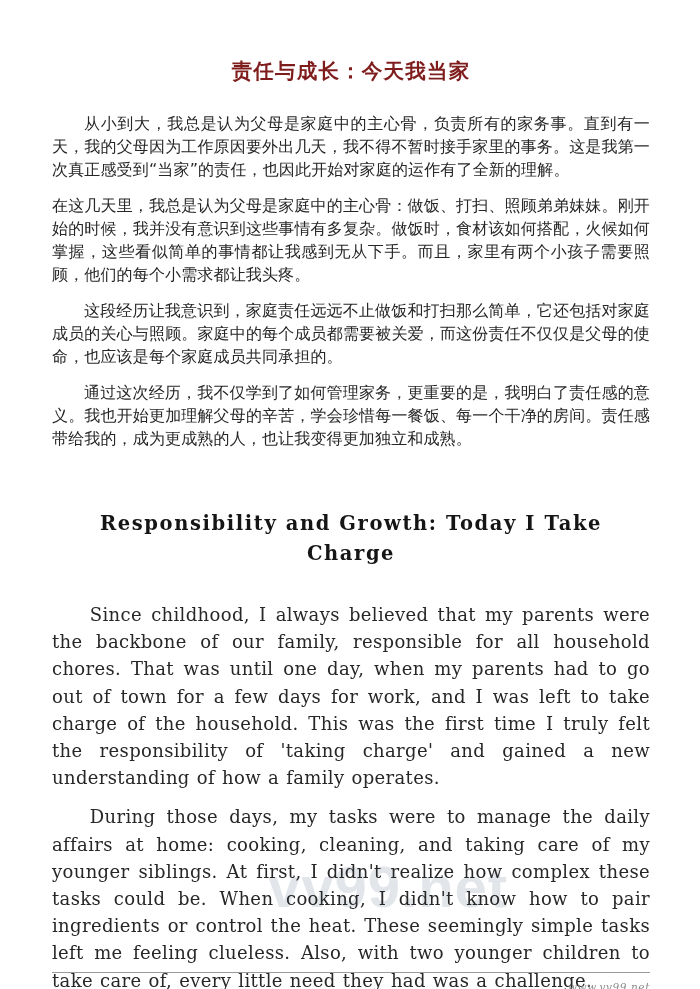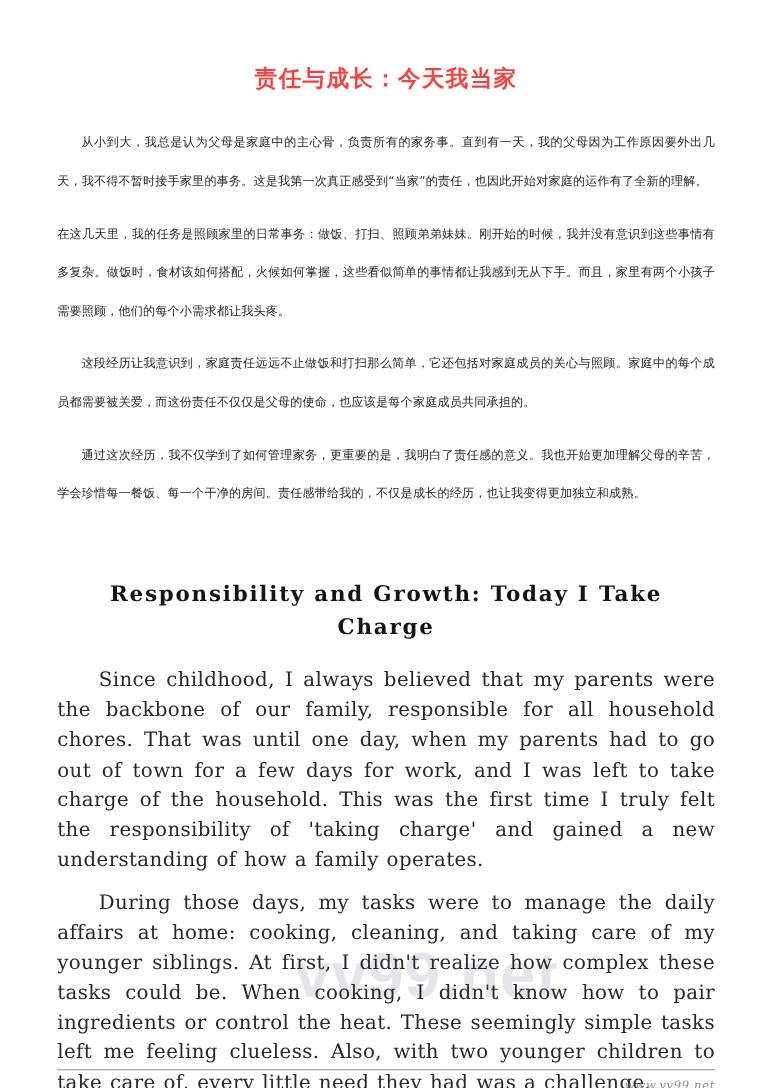--- a/index.html
+++ b/index.html
@@ -52,54 +52,54 @@
     z-index: 2;
   }
 
   
   .cn-title {
     text-align: center;
     font-family: "DejaVu Sans", "Liberation Sans", sans-serif;
     font-weight: bold;
     font-size: 20.5px;
     letter-spacing: 1.2px;
-    color: #ef4444;
+    color: #7f1d1d;
     margin: 0;
     padding-top: 56px;
     padding-bottom: 0;
     line-height: 30px;
   }
 
   
   .cn-body {
     margin: 0;
     padding-top: 26px;
   }
   .cn-p {
     font-family: "DejaVu Sans", "Liberation Sans", sans-serif;
-    font-size: 11px;
-    line-height: 35px;
+    font-size: 16px;
+    line-height: 23px;
     text-align: justify;
     text-justify: inter-ideograph;
     color: #262626;
     margin: 0 0 13px 0;
     letter-spacing: 0.15px;
   }
   .cn-p.indent { text-indent: 2em; }
   .cn-p.noindent { text-indent: 0; }
 
   
   .en-title {
     text-align: center;
     font-family: "DejaVu Serif", "Liberation Serif", serif;
     font-weight: bold;
     font-size: 19.5px;
     letter-spacing: 1.6px;
     color: #151515;
-    margin: 0;
+    margin: 12px;
     padding-top: 46px;
     padding-bottom: 4px;
     line-height: 30px;
   }
 
   
   .en-body {
     padding-top: 16px;
   }
   .en-p {
@@ -147,23 +147,23 @@
 <div id="page">
 
   <div class="watermark">vv99.net</div>
 
   <div class="content">
 
     <h1 class="cn-title">责任与成长：今天我当家</h1>
 
     <div class="cn-body">
       <p class="cn-p indent">从小到大，我总是认为父母是家庭中的主心骨，负责所有的家务事。直到有一天，我的父母因为工作原因要外出几天，我不得不暂时接手家里的事务。这是我第一次真正感受到“当家”的责任，也因此开始对家庭的运作有了全新的理解。</p>
-      <p class="cn-p noindent">在这几天里，我的任务是照顾家里的日常事务：做饭、打扫、照顾弟弟妹妹。刚开始的时候，我并没有意识到这些事情有多复杂。做饭时，食材该如何搭配，火候如何掌握，这些看似简单的事情都让我感到无从下手。而且，家里有两个小孩子需要照顾，他们的每个小需求都让我头疼。</p>
+      <p class="cn-p noindent">在这几天里，我总是认为父母是家庭中的主心骨：做饭、打扫、照顾弟弟妹妹。刚开始的时候，我并没有意识到这些事情有多复杂。做饭时，食材该如何搭配，火候如何掌握，这些看似简单的事情都让我感到无从下手。而且，家里有两个小孩子需要照顾，他们的每个小需求都让我头疼。</p>
       <p class="cn-p indent">这段经历让我意识到，家庭责任远远不止做饭和打扫那么简单，它还包括对家庭成员的关心与照顾。家庭中的每个成员都需要被关爱，而这份责任不仅仅是父母的使命，也应该是每个家庭成员共同承担的。</p>
-      <p class="cn-p indent">通过这次经历，我不仅学到了如何管理家务，更重要的是，我明白了责任感的意义。我也开始更加理解父母的辛苦，学会珍惜每一餐饭、每一个干净的房间。责任感带给我的，不仅是成长的经历，也让我变得更加独立和成熟。</p>
+      <p class="cn-p indent">通过这次经历，我不仅学到了如何管理家务，更重要的是，我明白了责任感的意义。我也开始更加理解父母的辛苦，学会珍惜每一餐饭、每一个干净的房间。责任感带给我的，成为更成熟的人，也让我变得更加独立和成熟。</p>
     </div>
 
     <h2 class="en-title">Responsibility and Growth: Today I Take Charge</h2>
 
     <div class="en-body">
       <p class="en-p indent">Since childhood, I always believed that my parents were the backbone of our family, responsible for all household chores. That was until one day, when my parents had to go out of town for a few days for work, and I was left to take charge of the household. This was the first time I truly felt the responsibility of 'taking charge' and gained a new understanding of how a family operates.</p>
       <p class="en-p indent">During those days, my tasks were to manage the daily affairs at home: cooking, cleaning, and taking care of my younger siblings. At first, I didn't realize how complex these tasks could be. When cooking, I didn't know how to pair ingredients or control the heat. These seemingly simple tasks left me feeling clueless. Also, with two younger children to take care of, every little need they had was a challenge.</p>
 
     </div>
 

